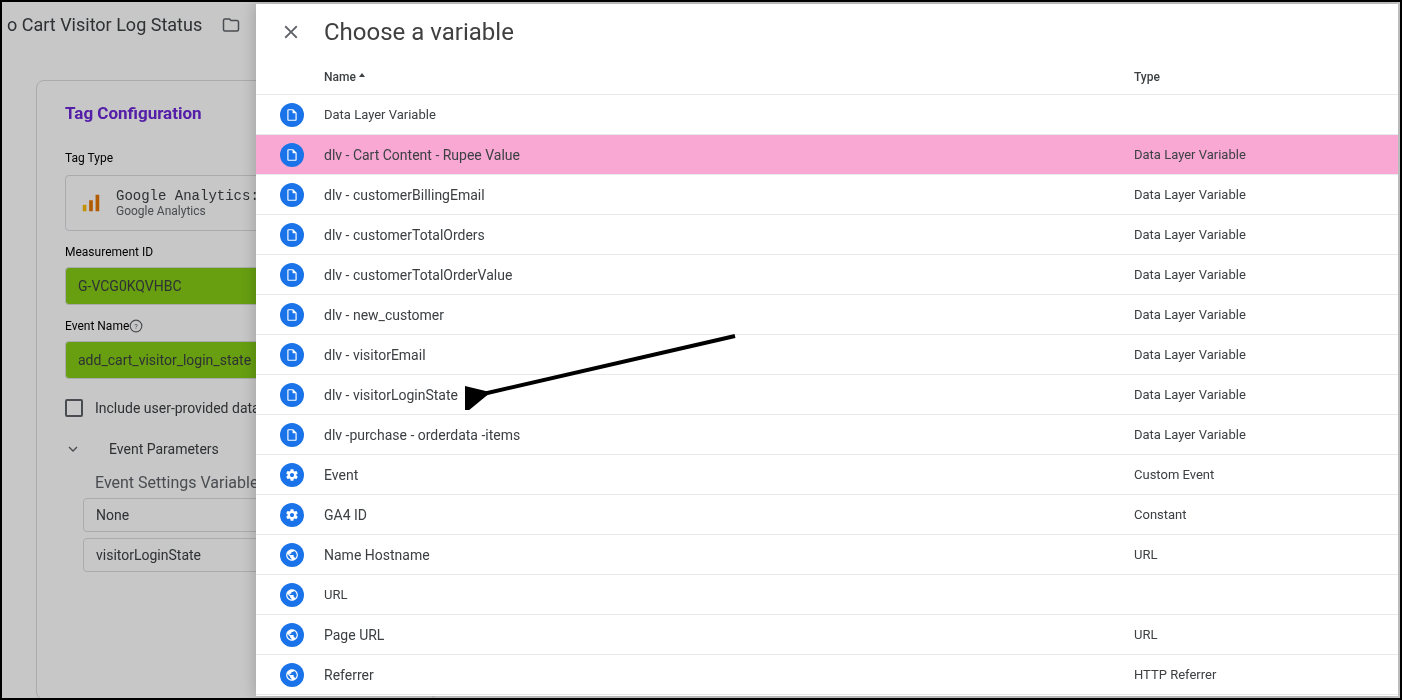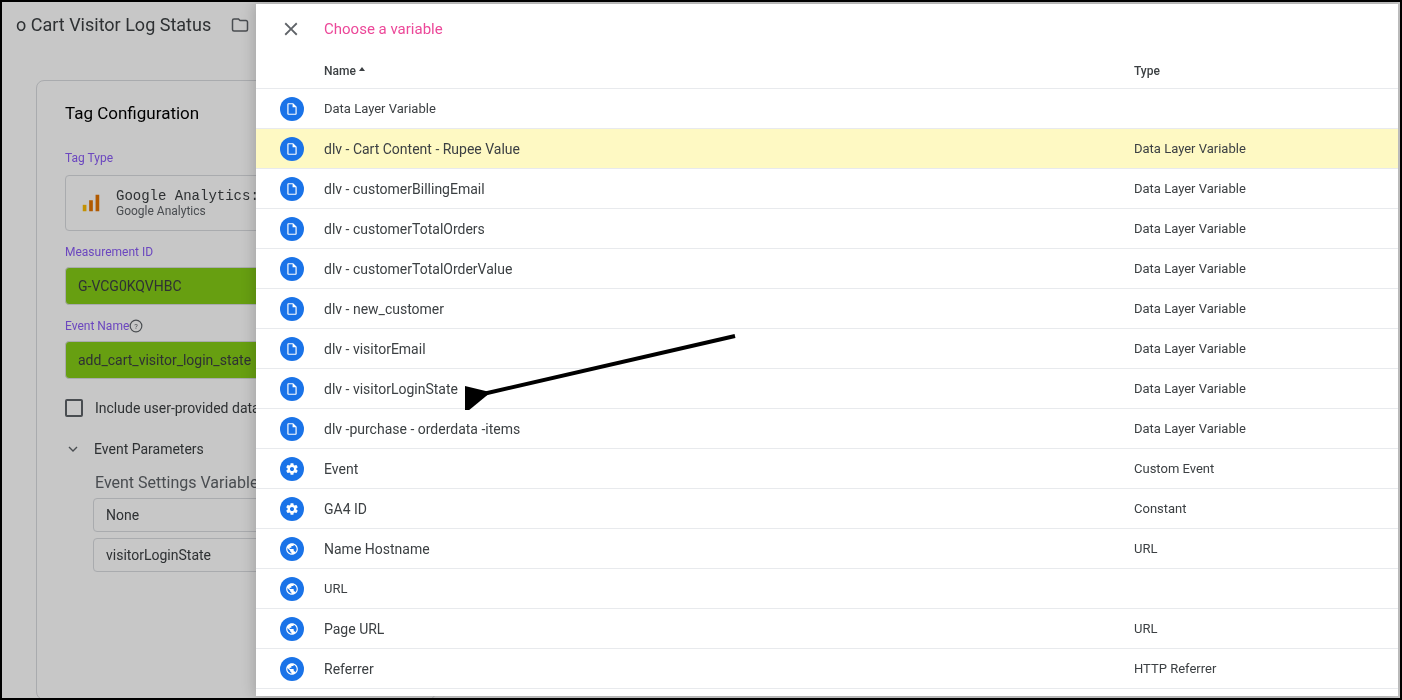--- a/index.html
+++ b/index.html
@@ -10,77 +10,77 @@
       position: absolute; inset: 0; background: #fff; filter: brightness(0.95);
     }
     .bg-layer::after {
       content: ""; position: absolute; inset: 0; background: rgba(0,0,0,0.18);
       pointer-events: none;
     }
     .bg-header {
       position: absolute; left: 0; top: 12px; display: flex; align-items: center; gap: 12px;
       color: #3c4043; font-size: 18px;
     }
-    .bg-header-title { padding-left: 14px; }
+    .bg-header-title { padding-left: 5px; }
     .bg-folder { width: 22px; height: 18px; fill: #5f6368; margin-left: 6px; }
 
     .card {
       position: absolute; left: 34px; top: 78px; width: 400px; height: 620px;
       background: #fff; border: 1px solid #dadce0; border-radius: 8px;
       padding: 22px 28px; color: #3c4043;
     }
-    .card h2 { font-size: 17px; font-weight: 400; color: #000000; margin-bottom: 28px; }
-    .lbl { font-size: 12px; color: #8b5cf6; margin-top: 14px; }
+    .card h2 { font-size: 17px; font-weight: 700; color: #6d28d9; margin-bottom: 28px; }
+    .lbl { font-size: 12px; color: #000000; margin-top: 14px; }
     .tagtype-row {
       display: flex; align-items: center; gap: 14px; border: 1px solid #dadce0;
       border-radius: 4px; padding: 12px 14px; margin-top: 10px; background: #fff;
     }
     .ga-icon { width: 22px; height: 22px; }
     .tt-name { font-size: 14px; font-weight: 500; font-family: Liberation Mono, monospace; }
     .tt-sub { font-size: 12px; color: #5f6368; }
     .inp {
       width: 100%; border: 1px solid #dadce0; border-radius: 4px; padding: 10px 12px;
       font-size: 14px; color: #3c4043; margin-top: 8px; background: #84cc16;
     }
     .chk-row { display: flex; align-items: center; gap: 12px; margin-top: 20px; font-size: 14px; }
     .chk { width: 18px; height: 18px; border: 2px solid #5f6368; border-radius: 2px; }
-    .acc-row { display: flex; align-items: center; gap: 13px; margin-top: 24px; cursor: pointer; }
+    .acc-row { display: flex; align-items: center; gap: 28px; margin-top: 24px; cursor: pointer; }
     .chev { width: 16px; height: 16px; stroke: #5f6368; stroke-width: 2; fill: none; }
     .acc-title { font-size: 14px; }
     .sub-lbl { font-size: 16px; color: #5f6368; margin-top: 16px; margin-left: 30px; }
     .inp2 {
-      width: 85%; margin-left: 28px; border: 1px solid #dadce0; border-radius: 4px;
+      width: 85%; margin-left: 18px; border: 1px solid #dadce0; border-radius: 4px;
       padding: 8px 12px; font-size: 14px; margin-top: 6px; background: #fff;
     }
 
     
     .modal {
       position: absolute; left: 254px; top: 2px; right: 2px; bottom: 2px;
       background: #fff; box-shadow: -2px 0 12px rgba(0,0,0,0.18);
       display: flex; flex-direction: column;
     }
     .modal-header {
       display: flex; align-items: center; gap: 22px; padding: 14px 24px 10px 24px;
     }
     .close-btn { width: 22px; height: 22px; cursor: pointer; fill: #5f6368; }
-    .modal-title { font-size: 15px; color: #ec4899; }
+    .modal-title { font-size: 24px; color: #404040; }
     .table-header {
       display: flex; align-items: center; padding: 14px 24px 10px 24px; font-size: 12px;
       color: #3c4043; font-weight: 500; border-bottom: 1px solid #e8eaed;
     }
     .col-icon-space { width: 44px; }
     .col-name { flex: 1; display: flex; align-items: center; gap: 0; }
     .sort-arrow { width: 12px; height: 12px; fill: #3c4043; }
     .col-type { width: 240px; }
     .rows { overflow-y: auto; }
     .row {
       display: flex; align-items: center; padding: 0 24px; height: 40px;
       border-bottom: 1px solid #e8eaed; font-size: 14px; color: #3c4043; cursor: pointer;
     }
-    .row.hover { background: #fef9c3; justify-content: space-between; }
+    .row.hover { background: #f9a8d4; justify-content: space-between; }
     .ricon {
       width: 24px; height: 24px; border-radius: 50%; display: flex; align-items: center;
       justify-content: center; margin-right: 20px;
     }
     .ricon svg { width: 14px; height: 14px; fill: #fff; }
     .ricon.page { background: #1a73e8; }
     .ricon.gear { background: #1a73e8; }
     .ricon.globe { background: #1a73e8; }
     .rname { flex: 1; }
     .rtype { width: 240px; font-size: 13px; }

